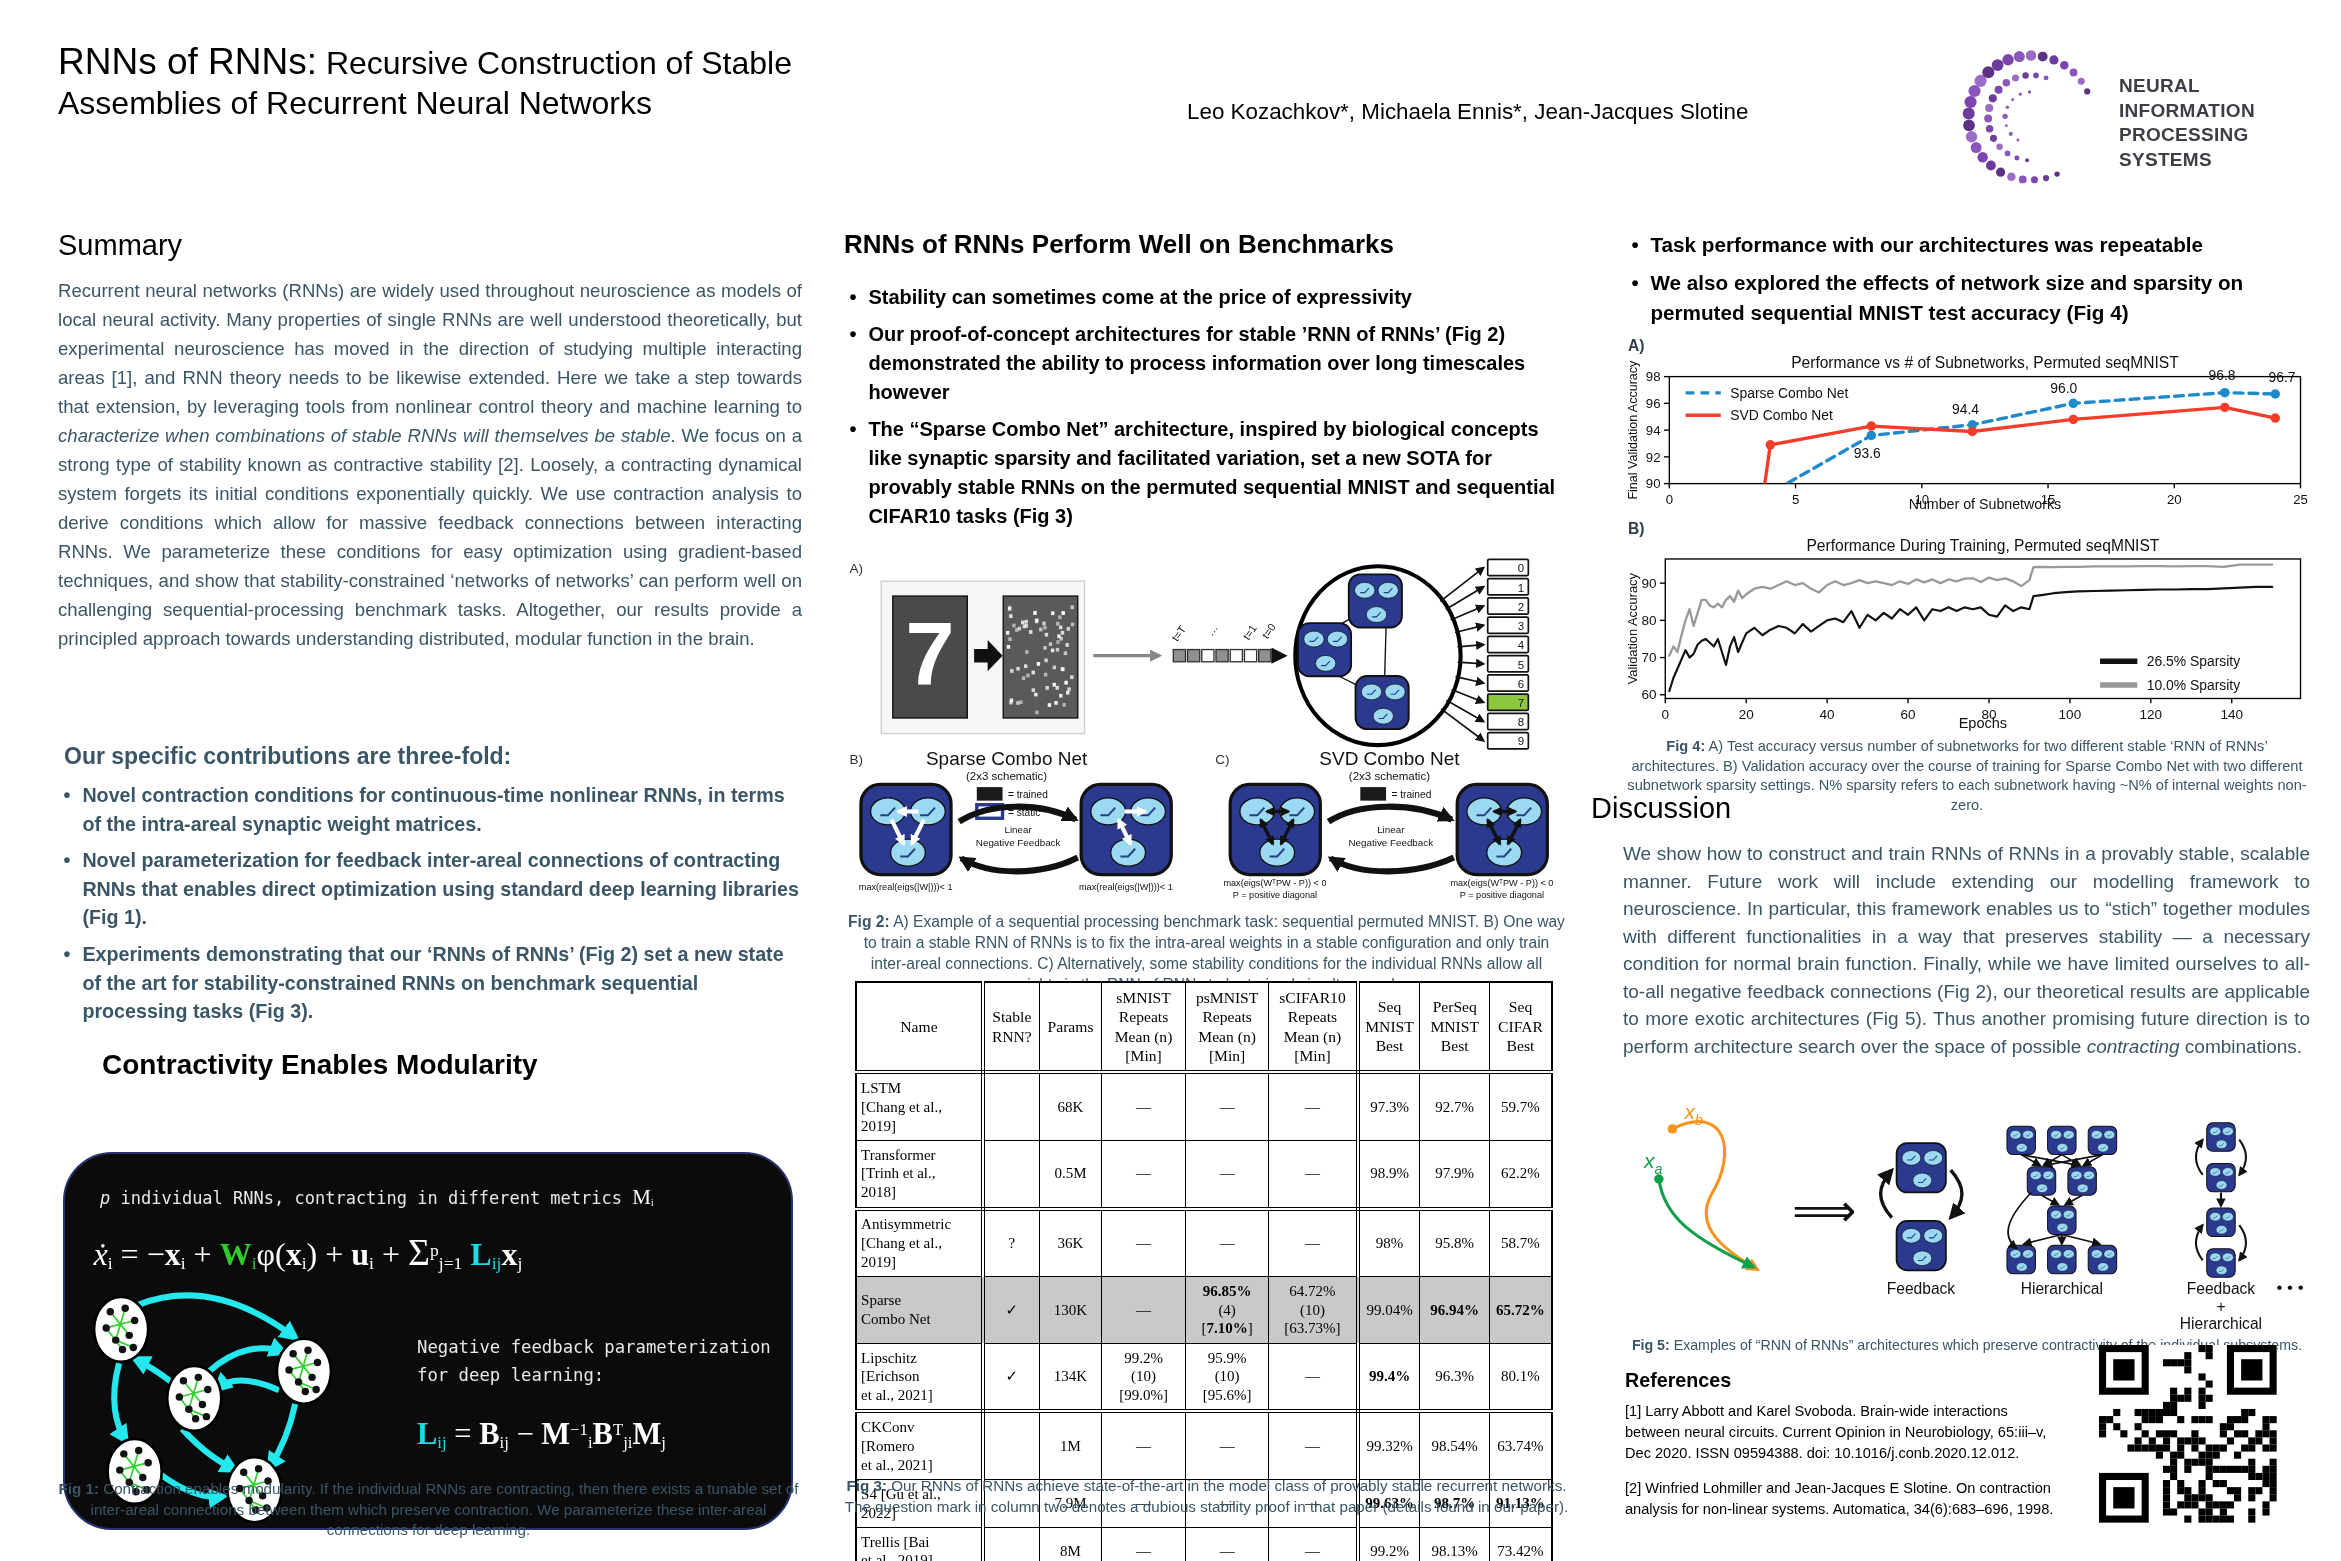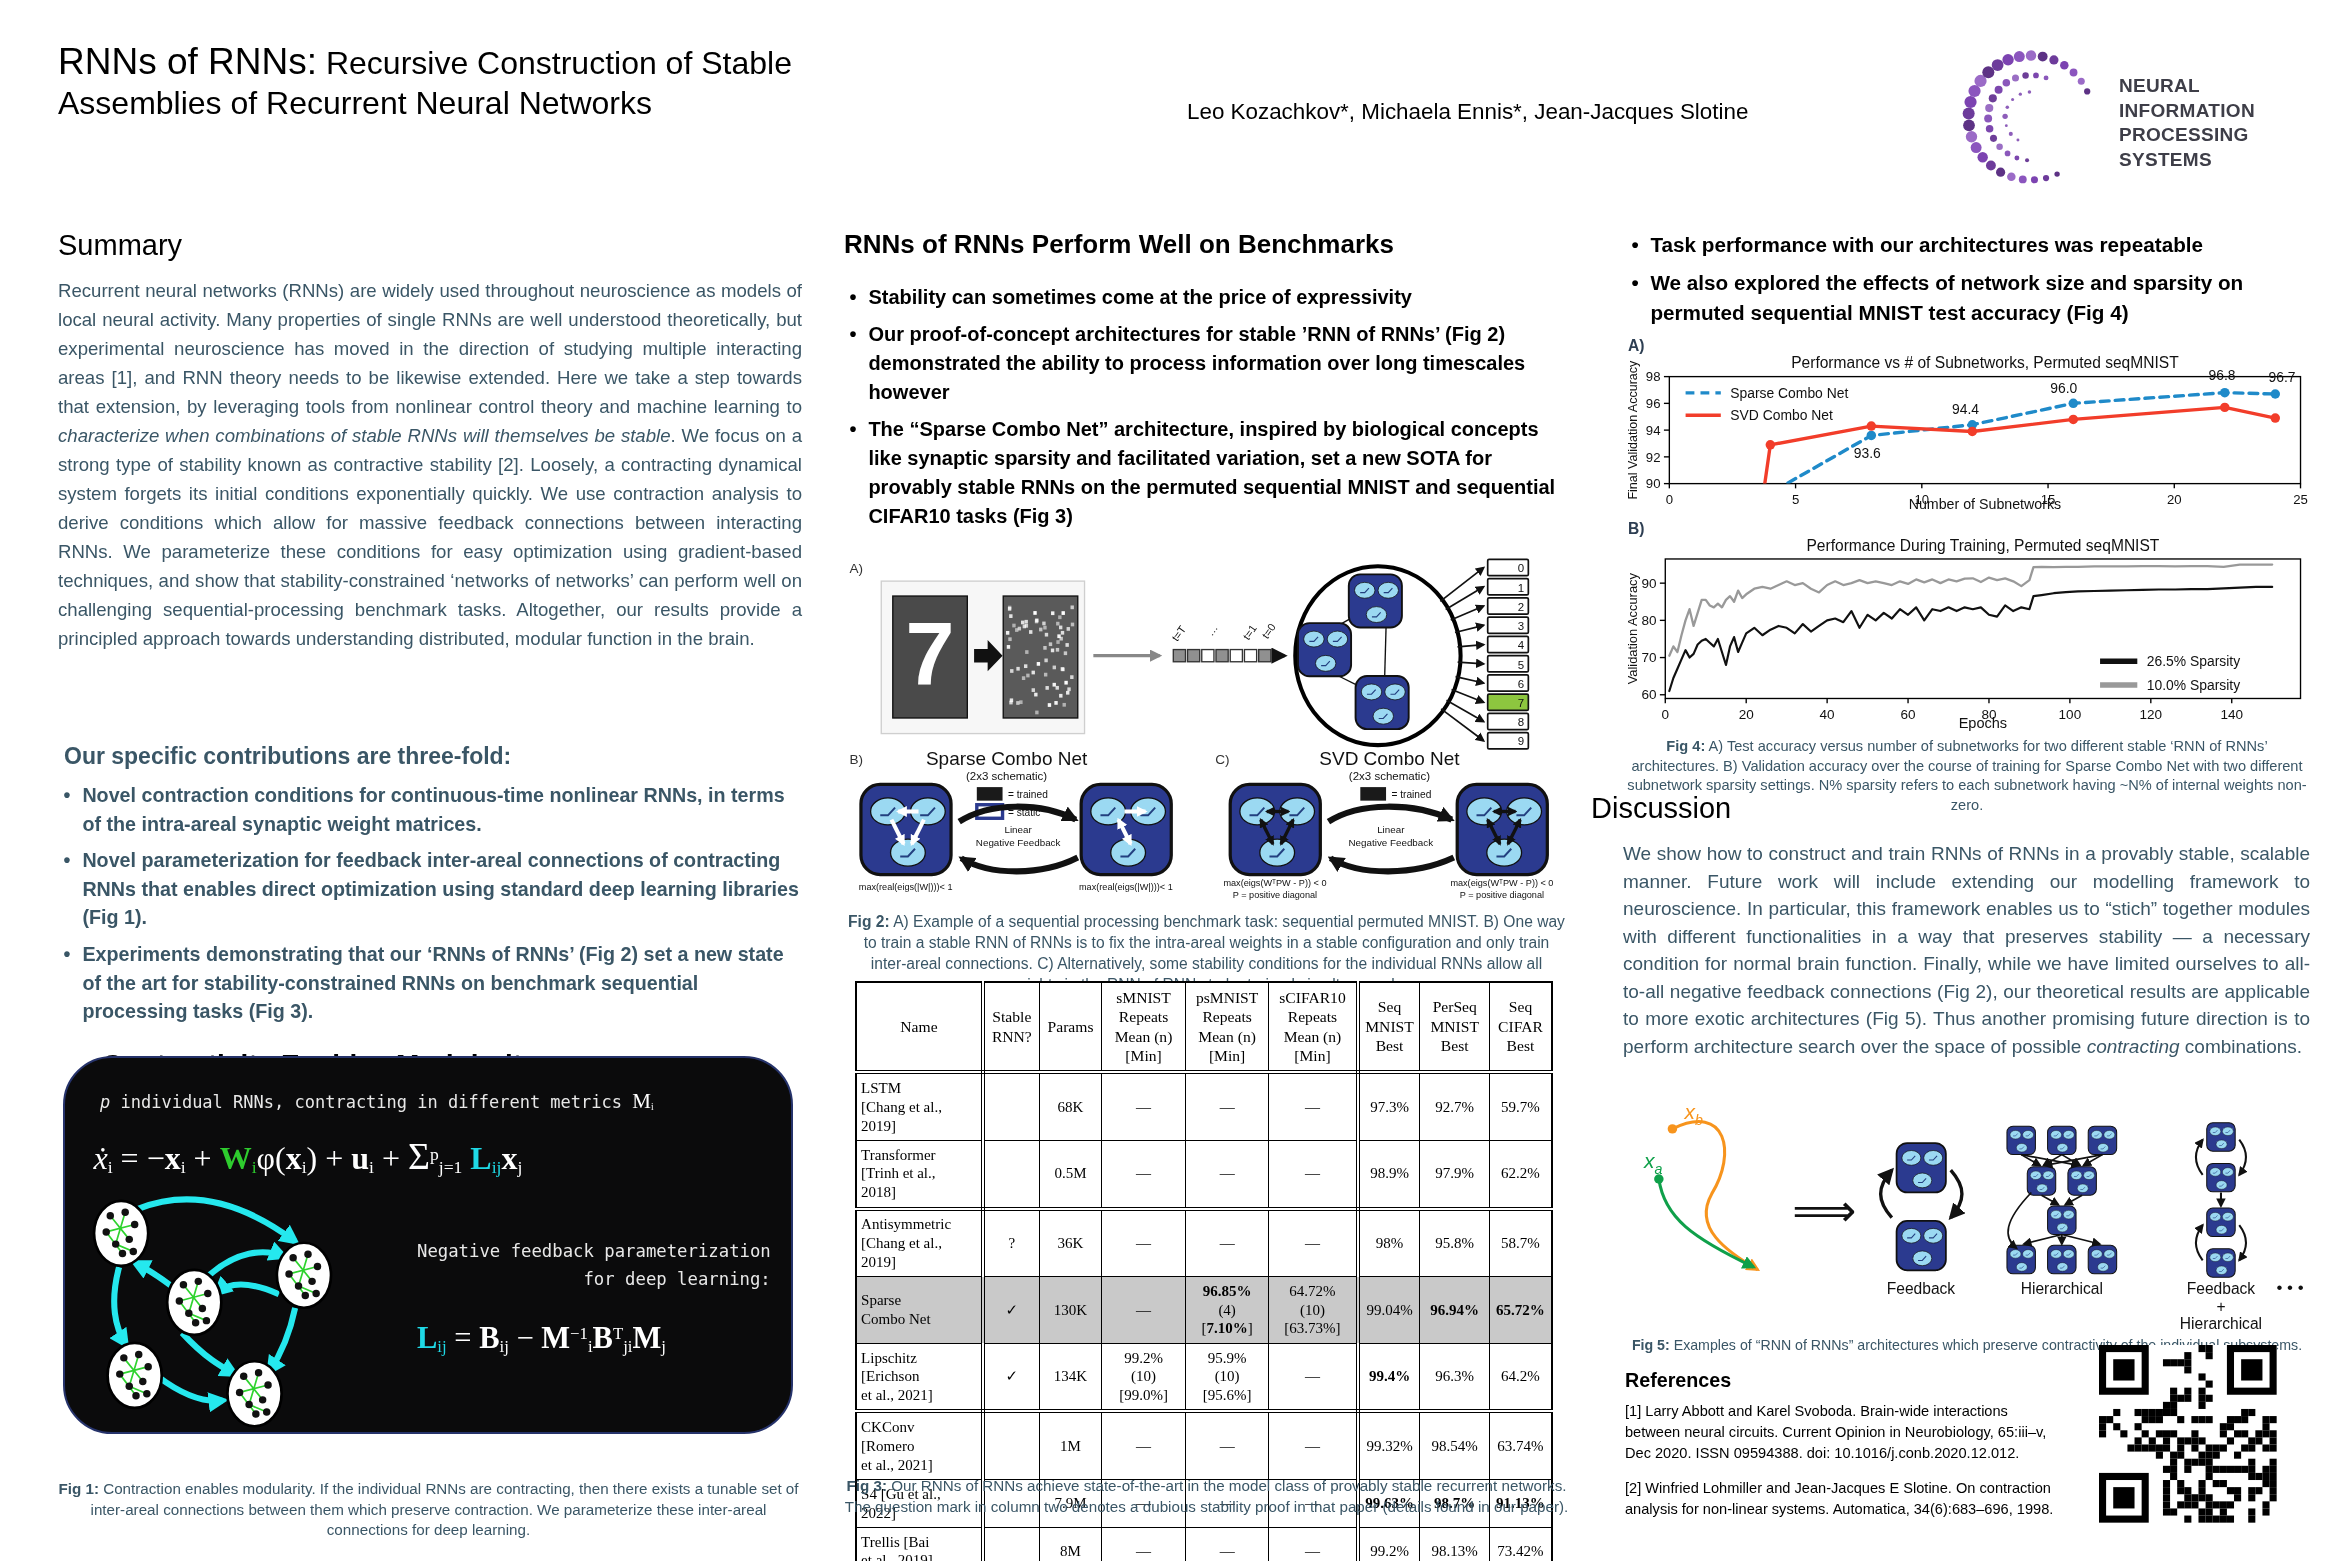--- a/index.html
+++ b/index.html
@@ -177,21 +177,21 @@
   </div>
   <div class="abs h2 slate" style="left:64px;top:743px;">Our specific contributions are three-fold:</div>
   <ul class="abs blist slate" style="left:58px;top:781px;width:745px;font-size:19.7px;">
       <li>Novel contraction conditions for continuous-time nonlinear RNNs, in terms of the intra-areal synaptic weight matrices.</li>
       <li>Novel parameterization for feedback inter-areal connections of contracting RNNs that enables direct optimization using standard deep learning libraries (Fig 1).</li>
       <li>Experiments demonstrating that our ‘RNNs of RNNs’ (Fig 2) set a new state of the art for stability-constrained RNNs on benchmark sequential processing tasks (Fig 3).</li>
     </ul>
 
   <div class="abs" style="left:102px;top:1049px;font-size:28px;font-weight:bold;">Contractivity Enables Modularity</div>
 
-  <div class="abs bb" style="left:63px;top:1056px;width:726px;height:374px;text-align:right;">
+  <div class="abs bb" style="left:63px;top:1152px;width:726px;height:374px;">
     <div class="abs bb-line1"><span class="mono it">p</span><span class="mono"> individual RNNs, contracting in different metrics  </span><span class="serif">M</span><span class="serif sub">i</span></div>
     <div class="abs bb-eq bb-eq1"><span class="it">ẋ</span><span class="sub">i</span><span> = −</span><span class="bold">x</span><span class="sub">i</span><span> + </span><span class="green bold">W</span><span class="green sub">i</span><span>φ(</span><span class="bold">x</span><span class="sub">i</span><span>) + </span><span class="bold">u</span><span class="sub">i</span><span> + </span><span class="big">Σ</span><span class="sup">p</span><span class="sub">j=1</span><span> </span><span class="cyan bold">L</span><span class="cyan sub">ij</span><span class="bold">x</span><span class="sub">j</span></div>
     <svg class="abs" id="fig1-svg" style="left:5.4px;top:136px;" width="302" height="237" viewBox="0 0 445 350">
       <path d="M 100,22 C 185,-12 265,20 332,70" stroke="#25e8ee" stroke-width="9" fill="none" marker-end="url(#mC)"></path>
       <path d="M 308,148 C 258,126 232,132 216,146" stroke="#25e8ee" stroke-width="9" fill="none" marker-end="url(#mC)"></path>
       <path d="M 152,138 C 122,115 108,108 96,102" stroke="#25e8ee" stroke-width="9" fill="none" marker-end="url(#mC)"></path>
       <path d="M 72,108 C 58,160 66,198 82,222" stroke="#25e8ee" stroke-width="9" fill="none" marker-end="url(#mC)"></path>
       <path d="M 165,205 C 200,243 225,256 243,266" stroke="#25e8ee" stroke-width="9" fill="none" marker-end="url(#mC)"></path>
       <path d="M 332,168 C 322,216 306,244 294,262" stroke="#25e8ee" stroke-width="9" fill="none" marker-end="url(#mC)"></path>
       <path d="M 205,120 C 245,85 285,80 315,92" stroke="#25e8ee" stroke-width="9" fill="none" marker-end="url(#mC)"></path>
@@ -476,21 +476,21 @@
         </tr>
         <tr class="ge">
           <td class="cname">Lipschitz<br>[Erichson<br>et al., 2021]</td>
           <td>✓</td>
           <td>134K</td>
           <td>99.2%<br>(10)<br>[99.0%]</td>
           <td>95.9%<br>(10)<br>[95.6%]</td>
           <td>—</td>
           <td><b>99.4%</b></td>
           <td>96.3%</td>
-          <td>64.2%</td>
+          <td>80.1%</td>
         </tr>
         <tr>
           <td class="cname">CKConv<br>[Romero<br>et al., 2021]</td>
           <td></td>
           <td>1M</td>
           <td>—</td>
           <td>—</td>
           <td>—</td>
           <td>99.32%</td>
           <td>98.54%</td>

